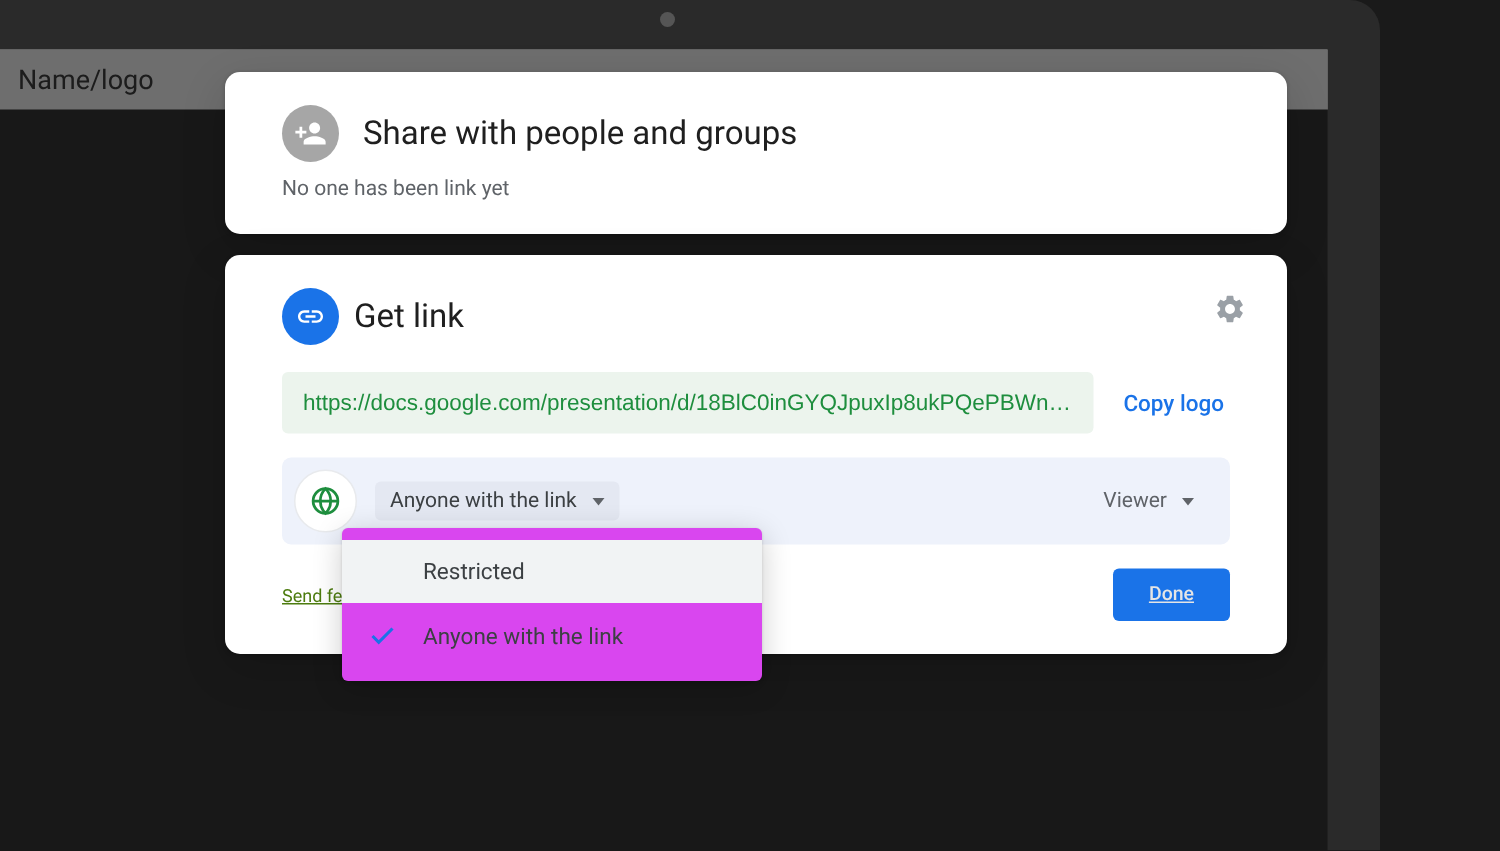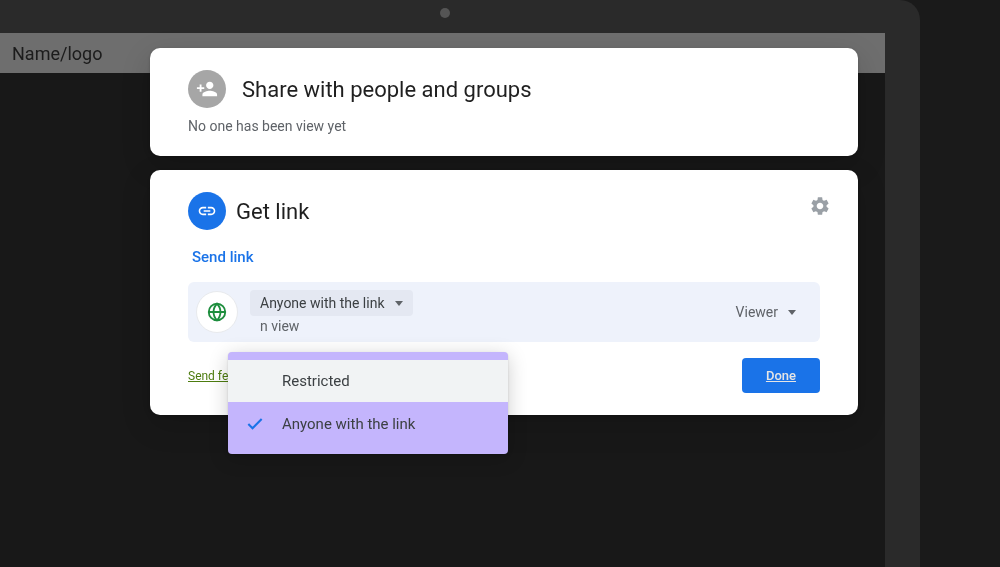--- a/index.html
+++ b/index.html
@@ -215,21 +215,21 @@
       font-size: 13px;
       font-weight: 500;
       cursor: pointer;
       text-decoration: underline;
     }
     .dropdown-menu {
       position: absolute;
       top: 304px;
       left: 78px;
       width: 280px;
-      background: #c4b5fd;
+      background: #d946ef;
       border-radius: 4px;
       box-shadow: 0 1px 2px rgba(0,0,0,0.15), 0 4px 20px rgba(0,0,0,0.2);
       padding: 8px 0;
       z-index: 10;
     }
     .menu-item {
       display: flex;
       align-items: center;
       padding: 12px 16px;
       font-size: 15px;
@@ -270,56 +270,56 @@
 
     <div class="card">
       <div class="share-header">
         <div class="circle-icon circle-gray">
           <svg width="22" height="22" viewBox="0 0 24 24" fill="#fff">
             <path d="M15 12c2.21 0 4-1.79 4-4s-1.79-4-4-4-4 1.79-4 4 1.79 4 4 4zm-9-2V7H4v3H1v2h3v3h2v-3h3v-2H6zm9 4c-2.67 0-8 1.34-8 4v2h16v-2c0-2.66-5.33-4-8-4z"></path>
           </svg>
         </div>
         <span class="share-title">Share with people and groups</span>
       </div>
-      <div class="share-subtitle">No one has been view yet</div>
+      <div class="share-subtitle">No one has been link yet</div>
     </div>
 
     <div class="card">
       <div class="getlink-header">
         <div class="circle-icon circle-blue">
           <svg width="20" height="20" viewBox="0 0 24 24" fill="#fff">
             <path d="M3.9 12c0-1.71 1.39-3.1 3.1-3.1h4V7H7c-2.76 0-5 2.24-5 5s2.24 5 5 5h4v-1.9H7c-1.71 0-3.1-1.39-3.1-3.1zM8 13h8v-2H8v2zm9-6h-4v1.9h4c1.71 0 3.1 1.39 3.1 3.1s-1.39 3.1-3.1 3.1h-4V17h4c2.76 0 5-2.24 5-5s-2.24-5-5-5z"></path>
           </svg>
         </div>
         <span class="share-title">Get link</span>
       </div>
 
       <div class="settings-btn">
         <svg width="22" height="22" viewBox="0 0 24 24" fill="#9aa0a6">
           <path d="M19.14 12.94c.04-.3.06-.61.06-.94 0-.32-.02-.64-.07-.94l2.03-1.58c.18-.14.23-.41.12-.61l-1.92-3.32c-.12-.22-.37-.29-.59-.22l-2.39.96c-.5-.38-1.03-.7-1.62-.94l-.36-2.54c-.04-.24-.24-.41-.48-.41h-3.84c-.24 0-.43.17-.47.41l-.36 2.54c-.59.24-1.13.57-1.62.94l-2.39-.96c-.22-.08-.47 0-.59.22L2.74 8.87c-.12.21-.08.47.12.61l2.03 1.58c-.05.3-.09.63-.09.94s.02.64.07.94l-2.03 1.58c-.18.14-.23.41-.12.61l1.92 3.32c.12.22.37.29.59.22l2.39-.96c.5.38 1.03.7 1.62.94l.36 2.54c.05.24.24.41.48.41h3.84c.24 0 .44-.17.47-.41l.36-2.54c.59-.24 1.13-.56 1.62-.94l2.39.96c.22.08.47 0 .59-.22l1.92-3.32c.12-.22.07-.47-.12-.61l-2.01-1.58zM12 15.6c-1.98 0-3.6-1.62-3.6-3.6s1.62-3.6 3.6-3.6 3.6 1.62 3.6 3.6-1.62 3.6-3.6 3.6z"></path>
         </svg>
       </div>
 
       <div class="link-row">
-        <div class="copy-link-btn">Send link</div>
+        <div class="link-box">https://docs.google.com/presentation/d/18BlC0inGYQJpuxIp8ukPQePBWn…</div>
+        <div class="copy-link-btn">Copy logo</div>
       </div>
 
       <div class="access-row">
         <div class="globe-circle">
           <svg width="22" height="22" viewBox="0 0 24 24" fill="none" stroke="#1e8e3e" stroke-width="2">
             <circle cx="12" cy="12" r="9"></circle>
             <path d="M3 12h18M12 3c2.5 2.5 3.8 5.6 3.8 9s-1.3 6.5-3.8 9c-2.5-2.5-3.8-5.6-3.8-9s1.3-6.5 3.8-9z"></path>
           </svg>
         </div>
         <div class="access-main">
           <div class="access-dropdown">
             <span>Anyone with the link</span>
             <span class="caret-down"></span>
           </div>
-          <span class="access-subtext">n view</span>
         </div>
         <div class="role-dropdown">
           <span>Viewer</span>
           <span class="caret-down"></span>
         </div>
       </div>
 
       <div class="footer-row">
         <span class="feedback-link">Send feed</span>
         <button class="done-btn">Done</button>

